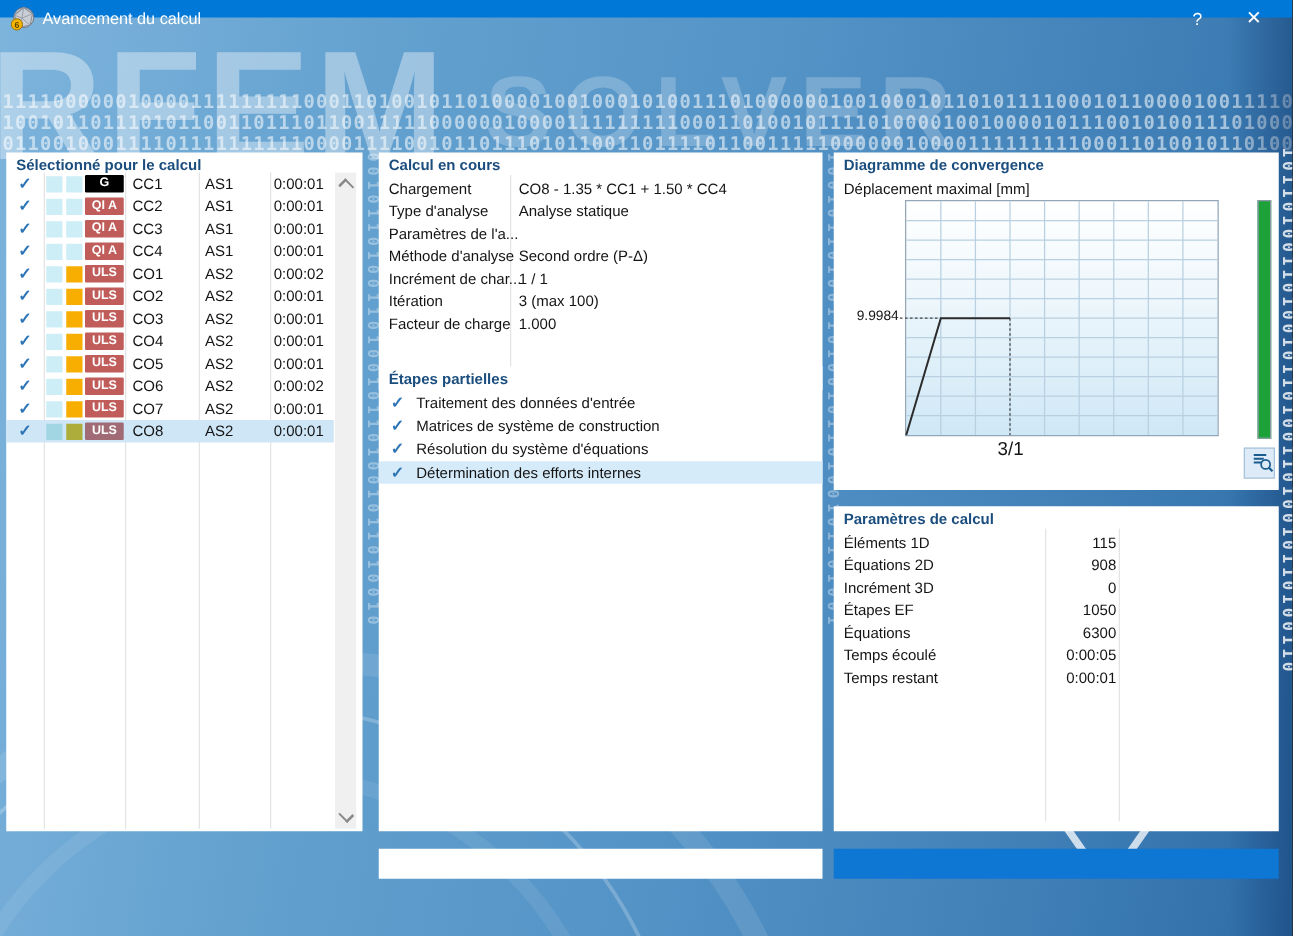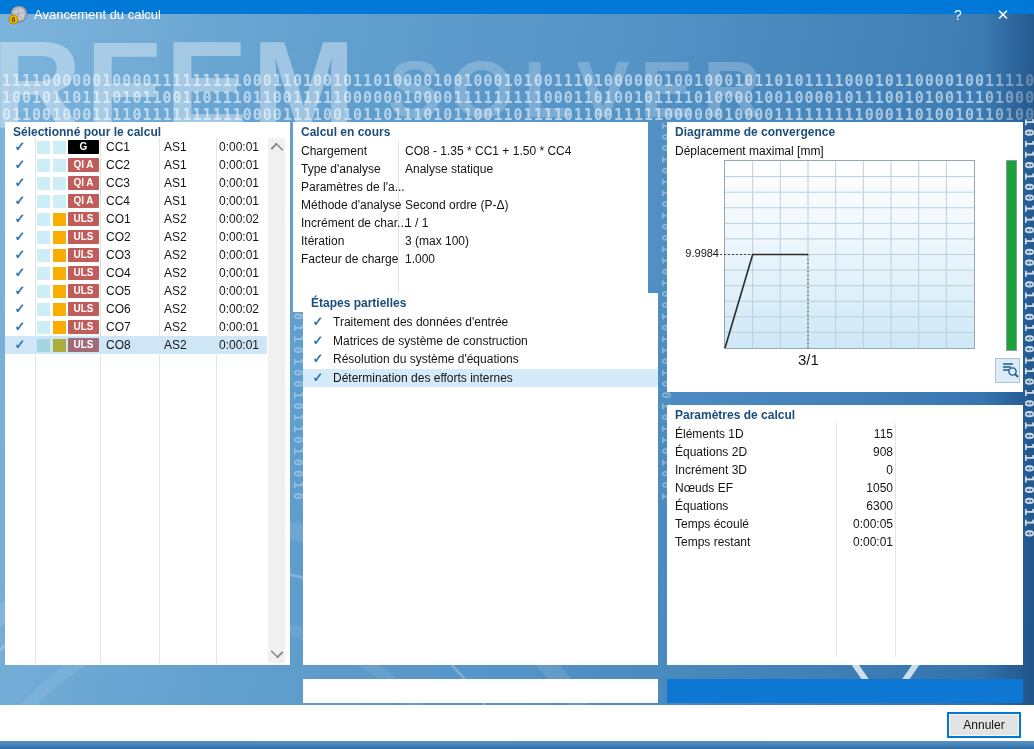--- a/index.html
+++ b/index.html
@@ -44,21 +44,21 @@
   .lrow .sw1{left:32px;} .lrow .sw2{left:48px;}
   .lrow .badge{position:absolute;left:63px;top:2px;width:31px;height:14px;color:#fff;font-size:10px;font-weight:bold;text-align:center;line-height:14px;border-radius:1px;}
   .lrow .nm{position:absolute;left:101px;top:2px;}
   .lrow .as{position:absolute;left:159px;top:2px;}
   .lrow .tm{position:absolute;left:196px;width:58px;top:2px;text-align:right;}
   .scrollbar{position:absolute;right:5px;top:16px;bottom:2px;width:17px;background:#f0f0f0;}
   .sb-arrow{position:absolute;left:4px;width:8px;height:8px;border-left:2px solid #8a8a8a;border-top:2px solid #8a8a8a;}
   .sb-up{top:6px;transform:rotate(45deg) scale(1,0.8);}
   .sb-down{bottom:6px;transform:rotate(225deg) scale(1,0.8);}
   
-  #calc-panel{left:293px;top:122px;width:355px;height:190px;}
+  #calc-panel{left:303px;top:122px;width:355px;height:190px;}
   .crow{position:absolute;left:0;width:355px;height:18px;}
   .crow .lbl{position:absolute;left:8px;top:2px;}
   .crow .val{position:absolute;left:112px;top:2px;white-space:nowrap;}
   #calc-panel .vdiv{left:105px;top:18px;}
   #steps-panel{left:303px;top:293px;width:355px;height:372px;}
   .step{position:absolute;left:0;width:355px;height:18px;}
   .step .lbl{position:absolute;left:30px;top:2px;}
   .step.hl{background:#d6ebf9;}
   
   #conv-panel{left:667px;top:122px;width:356px;height:270px;}
@@ -354,21 +354,21 @@
         </div>
         <div class="prow" style="top: 38px;">
           <span class="lbl">Équations 2D</span>
           <span class="val">908</span>
         </div>
         <div class="prow" style="top: 56px;">
           <span class="lbl">Incrément 3D</span>
           <span class="val">0</span>
         </div>
         <div class="prow" style="top: 74px;">
-          <span class="lbl">Nœuds EF</span>
+          <span class="lbl">Étapes EF</span>
           <span class="val">1050</span>
         </div>
         <div class="prow" style="top: 92px;">
           <span class="lbl">Équations</span>
           <span class="val">6300</span>
         </div>
         <div class="prow" style="top: 110px;">
           <span class="lbl">Temps écoulé</span>
           <span class="val">0:00:05</span>
         </div>
@@ -377,17 +377,13 @@
           <span class="val">0:00:01</span>
         </div>
       </div>
   </div>
 
   <div class="status-strip"></div>
   <div class="progress">
       <div class="fill" style="width: 100%;"></div>
     </div>
 
-  <div class="footer">
-    <button class="cancel-btn">Annuler</button>
-    <div class="strip"></div>
-  </div>
 </div>
 
 </body></html>

